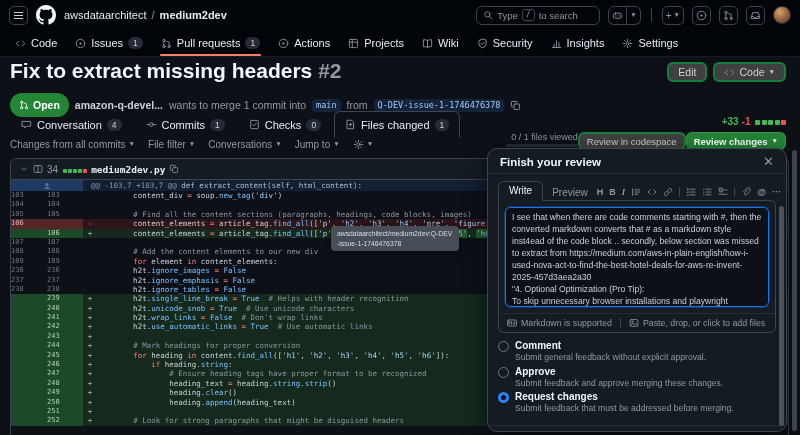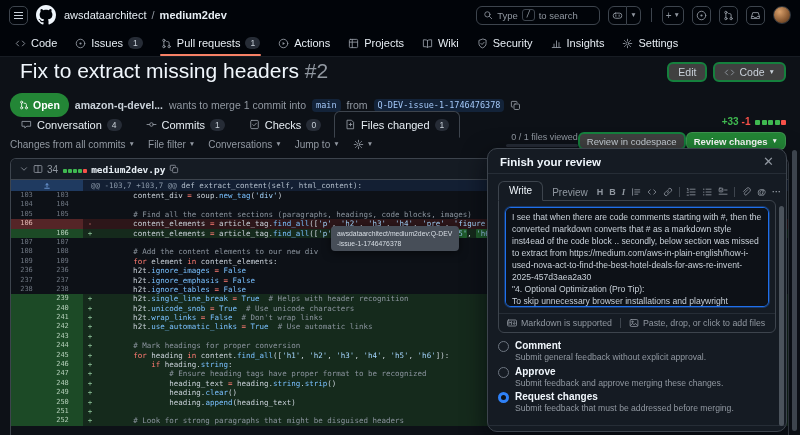--- a/index.html
+++ b/index.html
@@ -27,21 +27,21 @@
   .caret{font-size:6.5px;line-height:1}
   .avatar{width:18px;height:18px;border-radius:50%;background:radial-gradient(circle at 35% 30%,#d9a06b,#8a5a33 60%,#4c3018);border:1px solid #30363d}
   
   .repo-nav{position:absolute;top:30px;left:0;right:0;height:27px;background:#010409;border-bottom:1px solid #171c23;display:flex;padding:0 6px}
   .nav-items{display:flex}
   .nav-item{position:relative;display:flex;align-items:center;gap:5px;padding:0 9px;font-size:11px;color:#e6edf3}
   .nav-item .icn{color:#9198a1}
   .pill{background:#262c36;border-radius:999px;font-size:8.5px;padding:0 5px;line-height:12px;color:#c9d1d9}
   .nav-underline{position:absolute;left:8px;right:8px;bottom:0;height:2px;background:#f78166;border-radius:2px}
   
-  .pr-title{position:absolute;left:20px;top:59px;font-size:21px;font-weight:400;color:#f0f6fc}
+  .pr-title{position:absolute;left:10px;top:59px;font-size:21px;font-weight:700;color:#f0f6fc}
   .pr-num{color:#9198a1}
   .hdr-btns{position:absolute;right:14px;top:62px;display:flex;gap:6px}
   .btn{height:20px;padding:0 9px;font-size:10.5px;display:inline-flex;align-items:center;gap:4px;background:#404040;border:2px solid #15803d;border-radius:6px;color:#c9d1d9;white-space:nowrap}
   .btn .icn{color:#9198a1}
   .btn-green{background:#238636;border:1px solid rgba(255,255,255,.12);color:#fff;font-weight:600}
   .pr-meta{position:absolute;left:10px;top:93px;display:flex;align-items:center;gap:6px;font-size:10.5px;color:#9198a1}
   .open-pill{display:inline-flex;align-items:center;gap:4px;background:#238636;color:#fff;font-weight:600;font-size:10.5px;border-radius:999px;padding:12px 9px;height:19px}
   .open-pill .icn{color:#fff}
   .open-pill .icn svg{width:10px;height:10px}
   .author{font-weight:600;color:#c9d1d9}
@@ -63,21 +63,21 @@
   .right-cluster{position:absolute;right:14px;top:132px;display:flex;gap:0;}
   .fv{display:flex;flex-direction:column;align-items:flex-end;gap:2px;font-size:9px;color:#9198a1}
   .fv .bar{width:72px;height:3px;border-radius:2px;background:#262c36}
   .btn.sm{height:18px;font-size:9.5px;padding:0 7px}
   
   .diff-box{position:absolute;left:10px;top:158px;width:779px;height:277px;border:1px solid #3d444d;border-bottom:none;border-radius:6px 6px 0 0;overflow:hidden;background:#0d1117}
   .file-header{height:21px;background:#151b23;border-bottom:1px solid #3d444d;display:flex;align-items:center;gap:4px;padding:0 8px;font-size:10px;color:#9198a1}
   .fname{font-family:"DejaVu Sans Mono",monospace;font-weight:700;color:#e6edf3;font-size:9.5px}
   .file-header .icn svg{width:10px;height:10px}
   .drow{display:flex;height:9.4px;align-items:stretch;font-family:"DejaVu Sans Mono",monospace;font-size:7.5px;line-height:9.4px;color:#c9d1d9}
-  .ln{width:36px;text-align:center;padding-right:5px;color:#6e7681;flex:none;font-size:7px}
+  .ln{width:36px;text-align:left;padding-right:5px;color:#6e7681;flex:none;font-size:7px}
   .mk{width:14px;text-align:center;flex:none;color:#6e7681}
   .code{white-space:pre;overflow:hidden;flex:1;font:inherit;margin:0}
   .r-del{background:#2d1619}.r-del .ln{background:#552527;color:#e0b2ae}.r-del .mk{color:#ef8a83}
   .r-add{background:#152a1c}.r-add .ln{background:#1c4a26;color:#b3ceb8}.r-add .mk{color:#8fc49a}
   .r-hunk{background:#131f33;height:11px;line-height:11px}
   .r-hunk.tall{height:14px;line-height:14px}
   .hgut{width:72px;flex:none;background:#1f3a60;color:#79a7e6;display:flex;align-items:center;justify-content:center}
   .hgut svg{width:8px;height:8px;fill:none;stroke:currentColor;stroke-width:1.6;stroke-linecap:round;stroke-linejoin:round}
   .hcode{padding-left:8px;white-space:pre;overflow:hidden}
   .hh{color:#8b99a9}.hctx{color:#b3bfcc}

